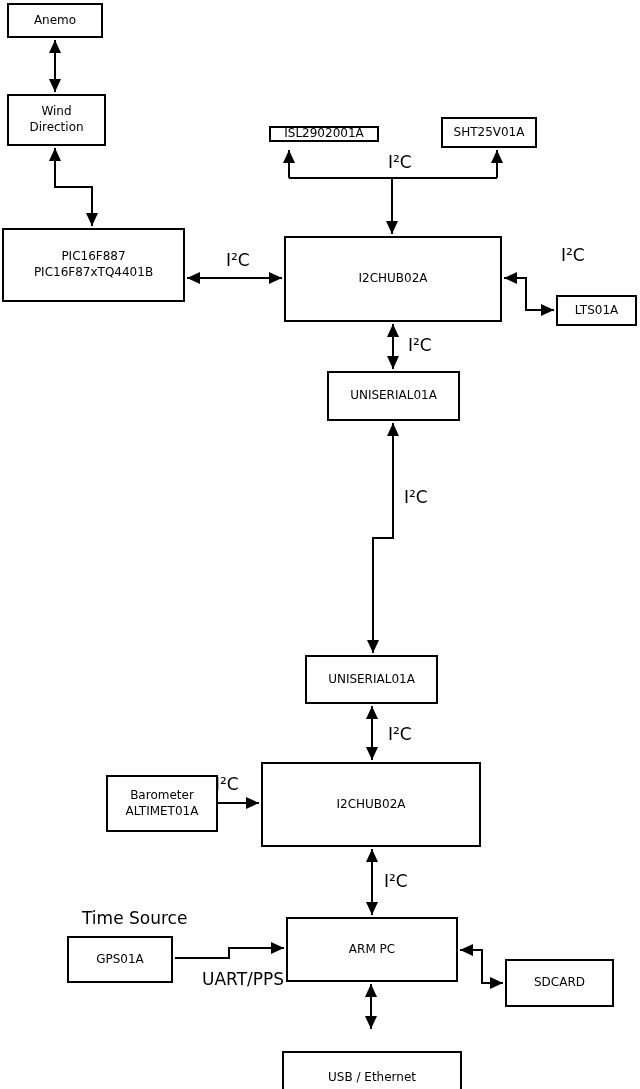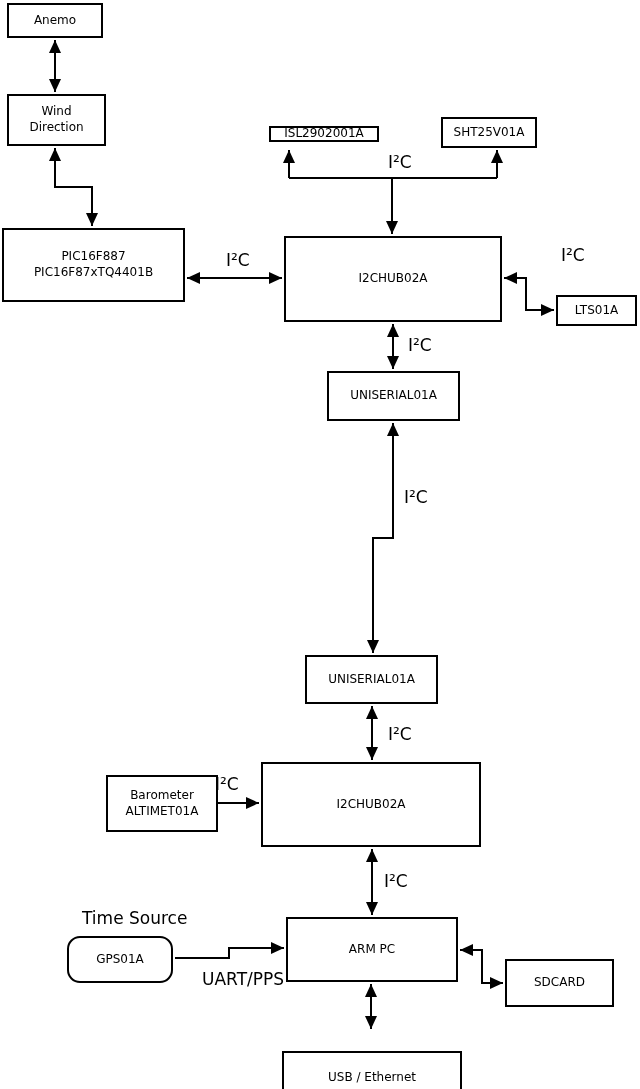--- a/index.html
+++ b/index.html
@@ -120,21 +120,21 @@
 
   <div class="node" style="left:75px; top:775px; width:112px; height:57px;margin-left:31px;">
     <span>Barometer</span>
     <span>ALTIMET01A</span>
   </div>
 
   <div class="node" style="left:261px; top:762px; width:220px; height:85px;">
     <span>I2CHUB02A</span>
   </div>
 
-  <div class="node" style="left:67px; top:936px; width:106px; height:47px;border-radius:13px;">
+  <div class="node" style="left:67px; top:936px; width:106px; height:47px;">
     <span>GPS01A</span>
   </div>
 
   <div class="node" style="left:286px; top:917px; width:172px; height:65px;">
     <span>ARM PC</span>
   </div>
 
   <div class="node" style="left:505px; top:959px; width:109px; height:48px;">
     <span>SDCARD</span>
   </div>

